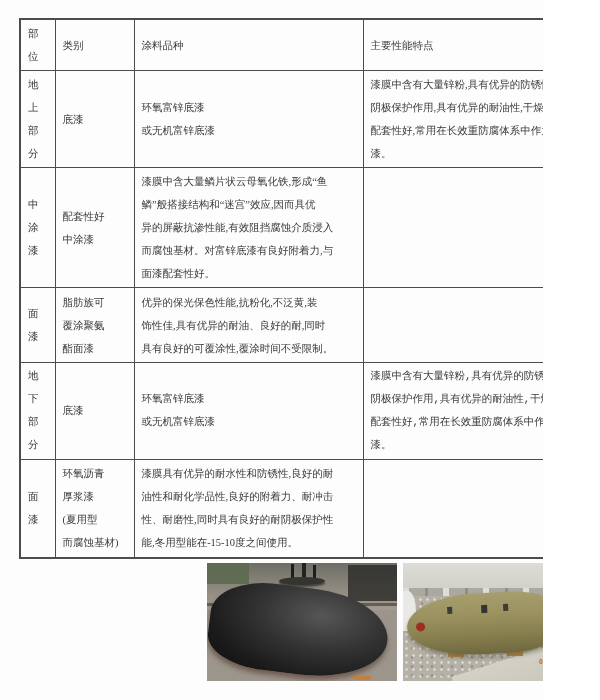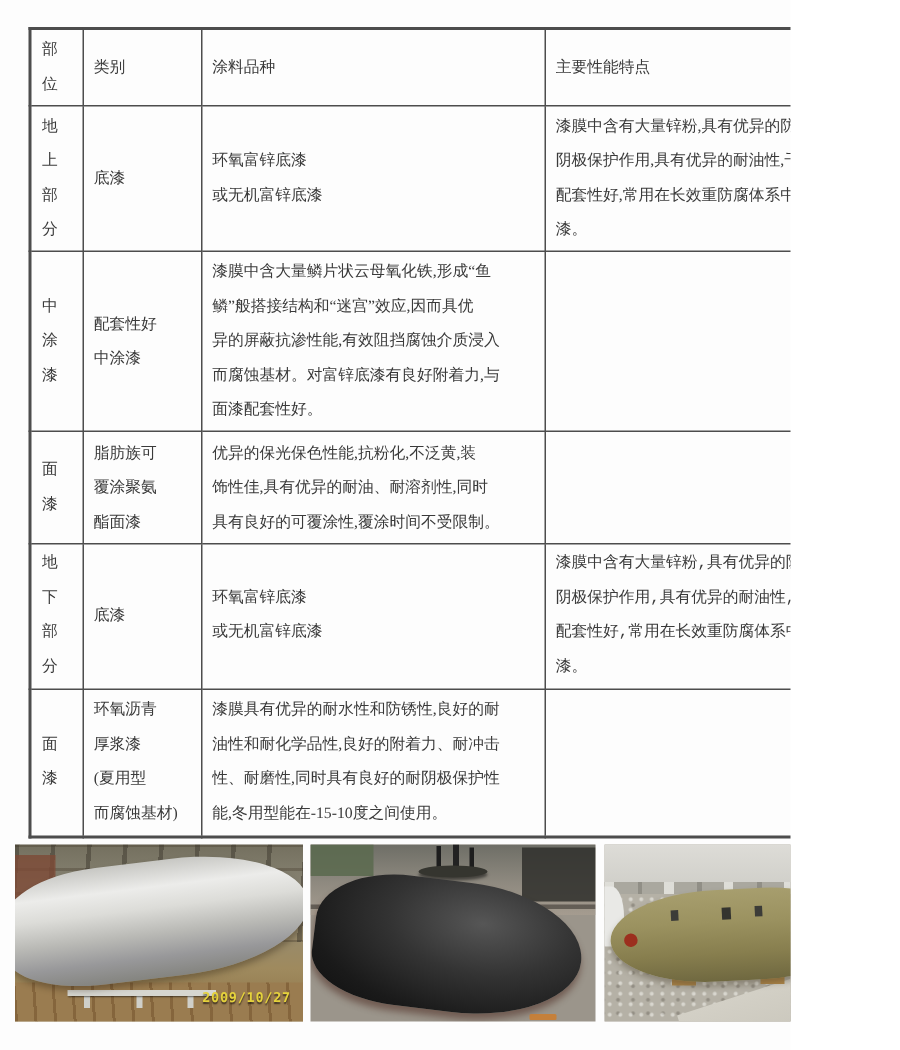--- a/index.html
+++ b/index.html
@@ -4,20 +4,21 @@
 <style>
   html,body { margin:0; padding:0; }
   .page {
     position: relative;
     width: 527px;
     height: 700px;
     background: #fdfdfd;
     font-family: "Liberation Serif", "DejaVu Serif", serif;
     color: #333;
     overflow: hidden;
+    padding-left: 16px;
   }
 
   
   table.spec-table {
     position: absolute;
     left: 19px;
     top: 18px;
     width: 573px;
     border-collapse: collapse;
     table-layout: fixed;
@@ -183,21 +184,21 @@
 而腐蚀基材。对富锌底漆有良好附着力,与
 面漆配套性好。</td>
         <td></td>
       </tr>
       <tr class="r2">
         <td>面漆</td>
         <td>脂肪族可
 覆涂聚氨
 酯面漆</td>
         <td>优异的保光保色性能,抗粉化,不泛黄,装
-饰性佳,具有优异的耐油、耐溶剂性,同时
+饰性佳,具有优异的耐油、良好的耐,同时
 具有良好的可覆涂性,覆涂时间不受限制。</td>
         <td></td>
       </tr>
       <tr class="r3">
         <td>地下
 部分</td>
         <td>底漆</td>
         <td>环氧富锌底漆
 或无机富锌底漆</td>
         <td>漆膜中含有大量锌粉,具有优异的防锈性及
@@ -213,31 +214,20 @@
 而腐蚀基材)</td>
         <td>漆膜具有优异的耐水性和防锈性,良好的耐
 油性和耐化学品性,良好的附着力、耐冲击
 性、耐磨性,同时具有良好的耐阴极保护性
 能,冬用型能在-15-10度之间使用。</td>
         <td></td>
       </tr>
     </tbody>
   </table>
 
-  <div class="photo photo1">
-    <div class="p1-structure"></div>
-    <div class="p1-machine"></div>
-    <div class="p1-floor"></div>
-    <div class="p1-skid-leg1"></div>
-    <div class="p1-skid-leg2"></div>
-    <div class="p1-skid-leg3"></div>
-    <div class="p1-skid-beam"></div>
-    <div class="p1-tank"></div>
-    <span class="stamp-yellow">2009/10/27</span>
-  </div>
 
   <div class="photo photo2">
     <div class="p2-wall"></div>
     <div class="p2-green"></div>
     <div class="p2-building"></div>
     <div class="p2-rail"></div>
     <div class="p2-ground"></div>
     <div class="p2-pipe1"></div>
     <div class="p2-pipe2"></div>
     <div class="p2-pipe3"></div>

